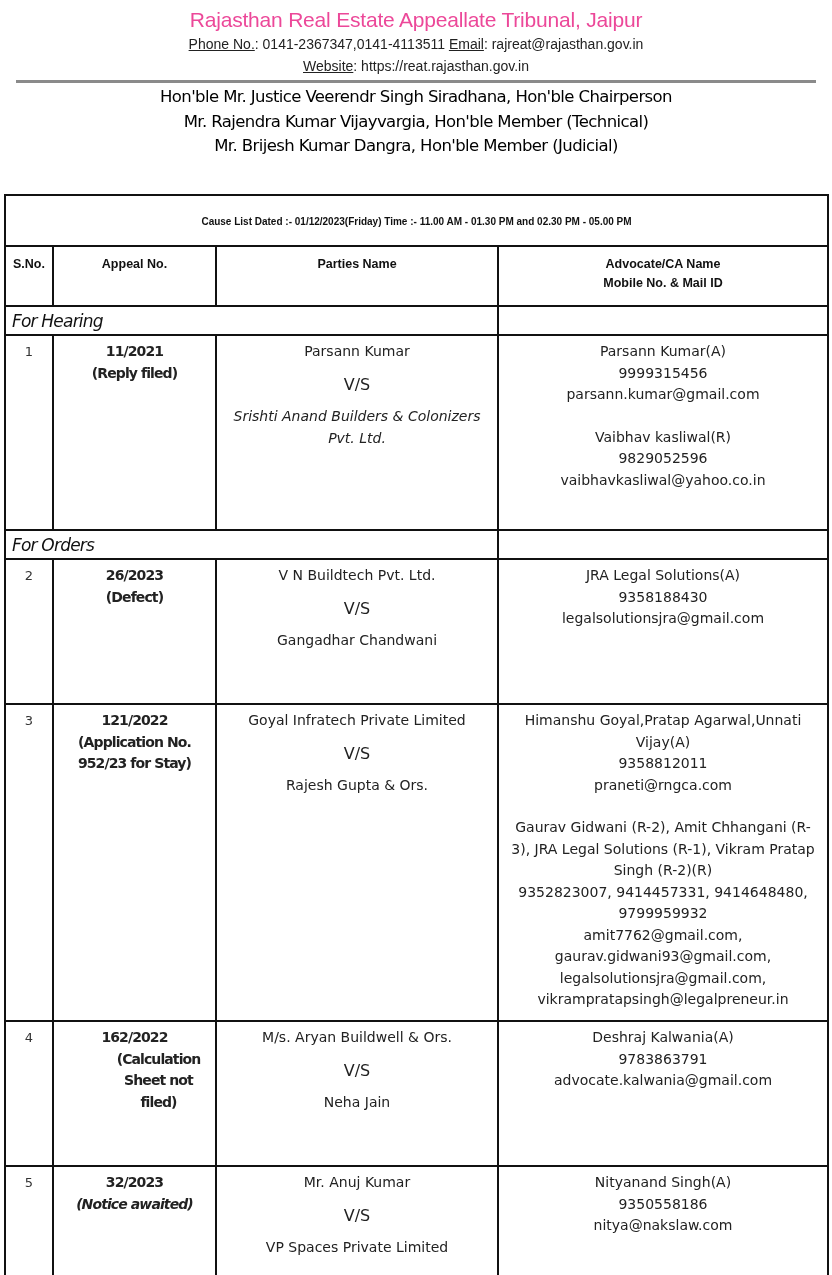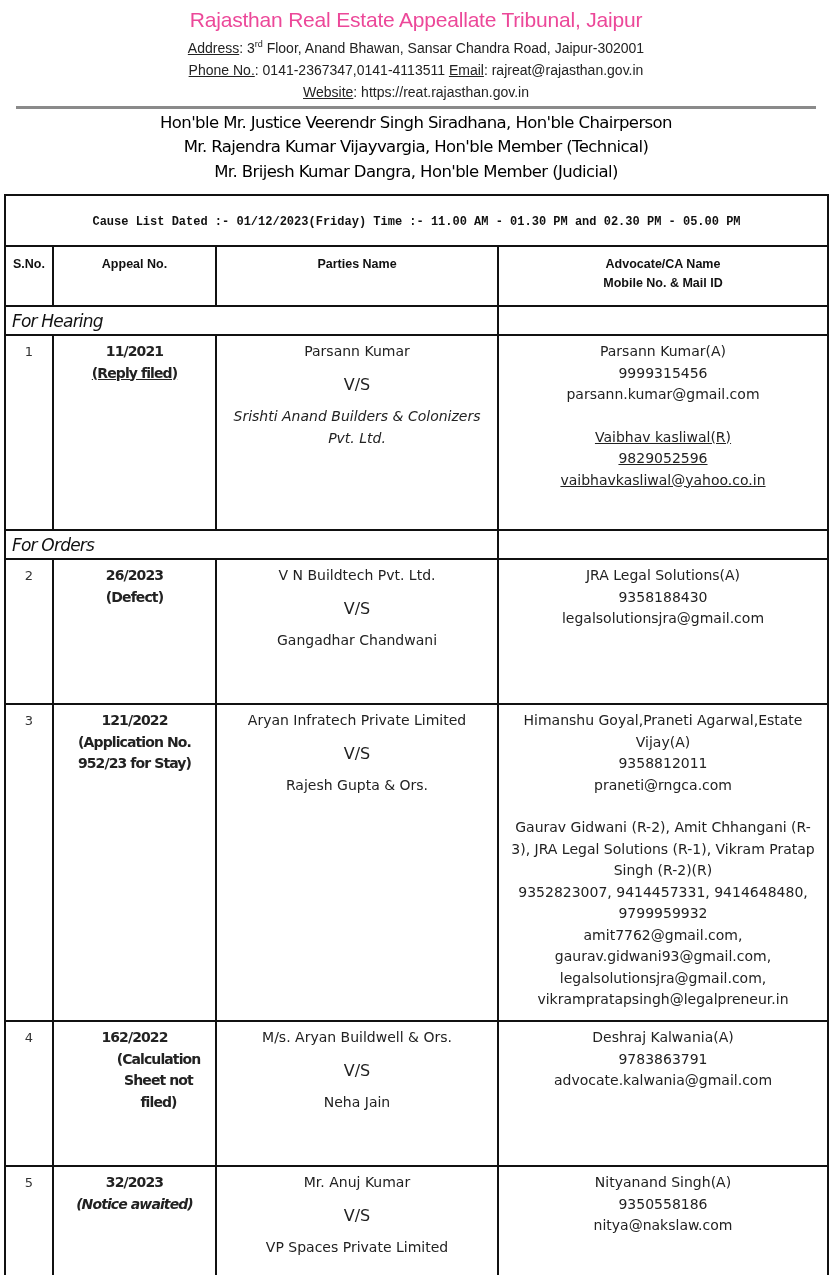--- a/index.html
+++ b/index.html
@@ -6,40 +6,36 @@
     body { width: 832px; height: 1275px; position: relative; overflow: hidden; color: #111; }
     .header { text-align: center; font-family: "Liberation Sans", sans-serif; }
     .title { font-size: 21px; color: #ec4899; margin-top: 7px; line-height: 26px; letter-spacing: -0.2px; }
     .addr-line { font-size: 14px; color: #222; line-height: 22px; }
     .addr-line .lbl { text-decoration: underline; }
     .addr-line sup { font-size: 9px; }
     .rule { height: 3px; background: #8a8a8a; margin: 3px 16px 0 16px; }
     .members { text-align: center; font-family: "DejaVu Sans", sans-serif; font-size: 16.5px; color: #000000; line-height: 24.5px; margin-top: 2px; letter-spacing: -0.6px; }
     table.cause { position: absolute; left: 4px; top: 194px; width: 825px; border-collapse: collapse; font-family: "DejaVu Sans", sans-serif; }
     table.cause td { border: 2px solid #111; vertical-align: top; padding: 0; }
-    .dated { font-family: Liberation Mono, monospace; font-weight: bold; font-size: 12px; text-align: center; height: 47px; vertical-align: middle !important; padding-top: 2px !important; }
+    .dated { font-family: Liberation Sans, sans-serif; font-weight: bold; font-size: 10px; text-align: center; height: 47px; vertical-align: middle !important; padding-top: 2px !important; }
     .hdr td { font-family: "Liberation Sans", sans-serif; font-weight: bold; font-size: 12.5px; text-align: center; height: 50px; padding-top: 8px !important; line-height: 19px; }
     .section td { height: 27px; }
     .section .sec-label { font-style: italic; font-size: 17px; padding-left: 6px !important; vertical-align: middle; letter-spacing: -0.8px; }
     .row td { font-size: 14px; text-align: center; line-height: 21.5px; padding-top: 5px !important; color: #222; }
     .row .sno { width: 46px; font-size: 13px; color: #333; }
     .row .appeal { width: 161px; font-weight: bold; letter-spacing: -0.9px; }
     .row .parties { width: 280px; }
     .row .parties .vs { font-size: 16px; margin: 11px 0 11px 0; }
     .row .adv { }
   </style>
 </head>
 <body>
 
 <div class="header">
   <div class="title">Rajasthan Real Estate Appeallate Tribunal, Jaipur</div>
-  <div class="addr-line">
-    <span class="lbl">Address</span>:
-    <span>3</span><sup>rd</sup><span> Floor, Anand Bhawan, Sansar Chandra Road, Jaipur-302001</span>
-  </div>
   <div class="addr-line">
     <span class="lbl">Phone No.</span><span>: 0141-2367347,0141-4113511 </span><span class="lbl">Email</span><span>: rajreat@rajasthan.gov.in</span>
   </div>
   <div class="addr-line">
     <span class="lbl">Website</span><span>: https://reat.rajasthan.gov.in</span>
   </div>
   <div class="rule"></div>
 </div>
 
 <div class="members">
@@ -65,34 +61,34 @@
   </tbody>
     <tbody id="rows-body">
       <tr class="section">
         <td colspan="3" class="sec-label">For Hearing</td>
         <td></td>
       </tr>
       <tr class="row" style="height: 195px;">
         <td class="sno">1</td>
         <td class="appeal">
           <div>11/2021</div>
-          <div style="padding: 0px 12px; text-decoration: underline;">(Reply filed)</div>
+          <div style="padding: 0px 12px;">(Reply filed)</div>
         </td>
         <td class="parties">
           <div style="padding: 0px 10px;">Parsann Kumar</div>
           <div class="vs">V/S</div>
           <div style="padding: 0px 10px; font-style: italic;">Srishti Anand Builders &amp; Colonizers Pvt. Ltd.</div>
         </td>
         <td class="adv">
           <div style="padding: 0px 12px;">
             <div>Parsann Kumar(A)</div>
             <div>9999315456</div>
             <div>parsann.kumar@gmail.com</div>
           </div>
-          <div style="padding: 0px 4px; margin-top: 21px; text-decoration: underline;">
+          <div style="padding: 0px 4px; margin-top: 21px;">
             <div>Vaibhav kasliwal(R)</div>
             <div>9829052596</div>
             <div>vaibhavkasliwal@yahoo.co.in</div>
           </div>
         </td>
       </tr>
       <tr class="section">
         <td colspan="3" class="sec-label">For Orders</td>
         <td></td>
       </tr>
@@ -115,27 +111,27 @@
           </div>
         </td>
       </tr>
       <tr class="row" style="height: 317px;">
         <td class="sno">3</td>
         <td class="appeal">
           <div>121/2022</div>
           <div style="padding: 0px 8px;">(Application No. 952/23 for Stay)</div>
         </td>
         <td class="parties">
-          <div style="padding: 0px 10px;">Aryan Infratech Private Limited</div>
+          <div style="padding: 0px 10px;">Goyal Infratech Private Limited</div>
           <div class="vs">V/S</div>
           <div style="padding: 0px 10px;">Rajesh Gupta &amp; Ors.</div>
         </td>
         <td class="adv">
           <div style="padding: 0px 12px;">
-            <div>Himanshu Goyal,Praneti Agarwal,Estate Vijay(A)</div>
+            <div>Himanshu Goyal,Pratap Agarwal,Unnati Vijay(A)</div>
             <div>9358812011</div>
             <div>praneti@rngca.com</div>
           </div>
           <div style="padding: 0px 12px; margin-top: 21px;">
             <div>Gaurav Gidwani (R-2), Amit Chhangani (R-3), JRA Legal Solutions (R-1), Vikram Pratap Singh (R-2)(R)</div>
             <div>9352823007, 9414457331, 9414648480, 9799959932</div>
             <div>amit7762@gmail.com, gaurav.gidwani93@gmail.com, legalsolutionsjra@gmail.com, vikrampratapsingh@legalpreneur.in</div>
           </div>
         </td>
       </tr>

